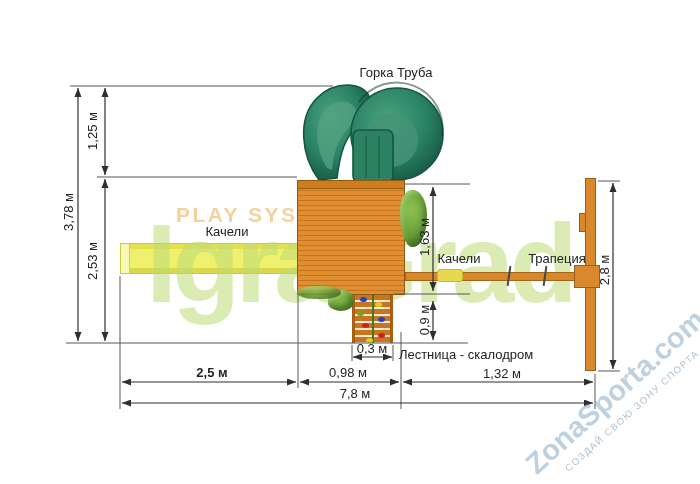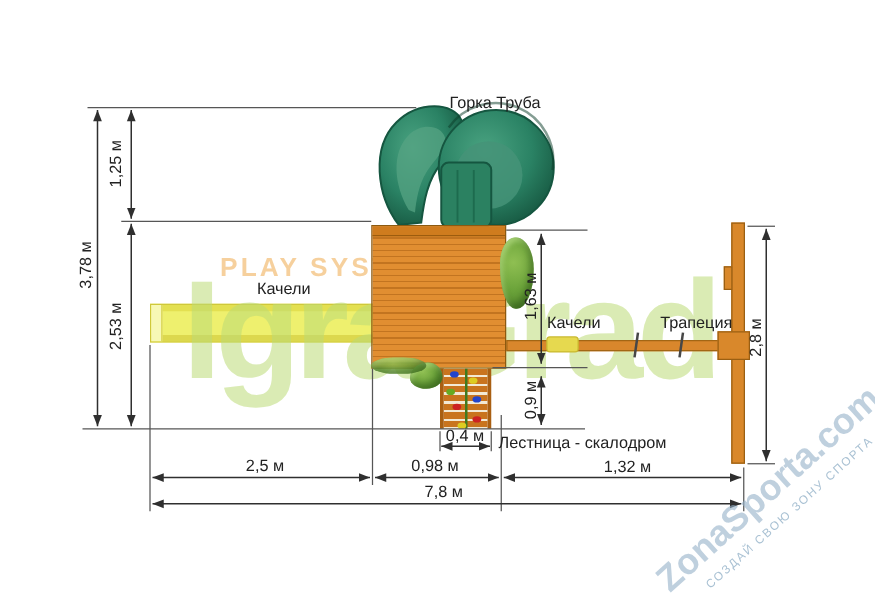--- a/index.html
+++ b/index.html
@@ -169,27 +169,27 @@
       <line x1="613" y1="183" x2="613" y2="369"></line>
     </g>
   </svg>
 
   <div class="vlab" style="left:68px;top:212px;">3,78 м</div>
   <div class="vlab" style="left:92px;top:131px;">1,25 м</div>
   <div class="vlab" style="left:92px;top:261px;">2,53 м</div>
   <div class="vlab" style="left:424px;top:237px;">1,63 м</div>
   <div class="vlab" style="left:424px;top:320px;">0,9 м</div>
   <div class="vlab" style="left:604px;top:270px;">2,8 м</div>
-  <div class="hlab" style="left:372px;top:348px;">0,4 м</div>
-  <div class="hlab" style="left:212px;top:372px;">2,5 м</div>
+  <div class="hlab" style="left:372px;top:348px;">0,3 м</div>
+  <div class="hlab" style="left:212px;top:372px;font-weight:bold;">2,5 м</div>
   <div class="hlab" style="left:348px;top:372px;">0,98 м</div>
   <div class="hlab" style="left:502px;top:373px;">1,32 м</div>
   <div class="hlab" style="left:355px;top:393px;">7,8 м</div>
 
-  <div class="hlab" style="left:396px;top:82px;">Горка Труба</div>
+  <div class="hlab" style="left:396px;top:72px;">Горка Труба</div>
   <div class="hlab" style="left:227px;top:231px;">Качели</div>
   <div class="hlab" style="left:459px;top:258px;">Качели</div>
   <div class="hlab" style="left:557px;top:258px;">Трапеция</div>
   <div class="hlab" style="left:466px;top:354px;">Лестница - скалодром</div>
 
   <div class="wm-zona">
     <div class="main">ZonaSporta.com</div>
     <div class="tag">СОЗДАЙ СВОЮ ЗОНУ СПОРТА</div>
   </div>
 

